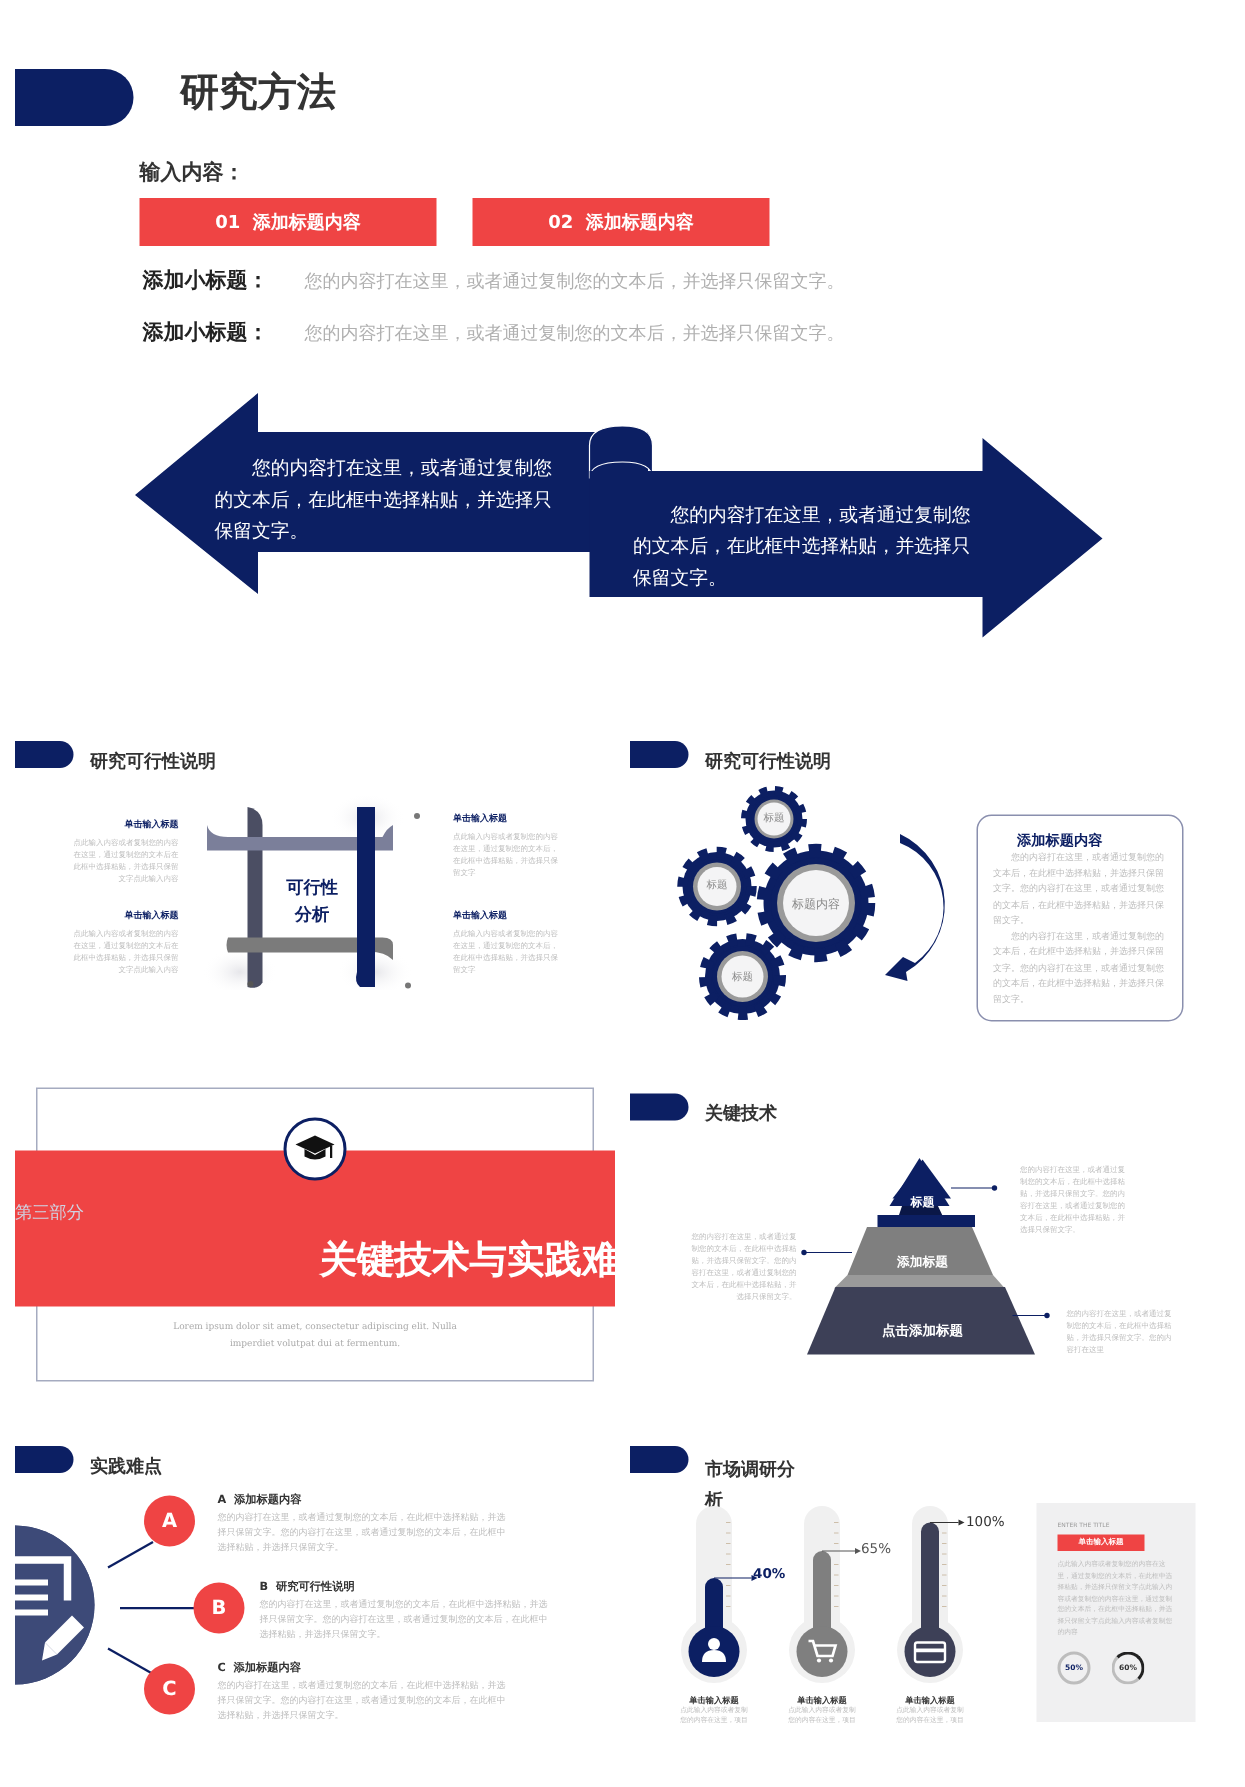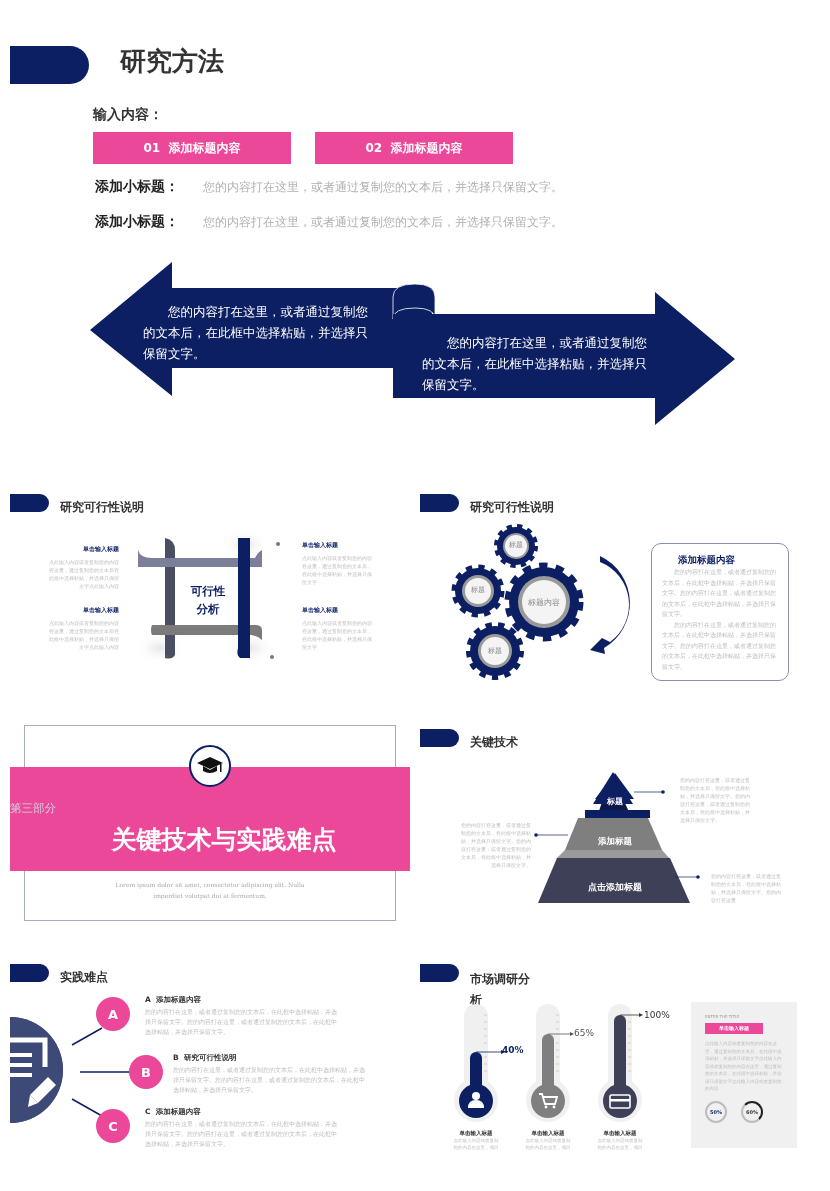--- a/index.html
+++ b/index.html
@@ -1,18 +1,18 @@
 <!DOCTYPE html>
 <html><head>
 <meta charset="utf-8">
 <style>
   * { box-sizing: border-box; margin: 0; padding: 0; }
   body { width: 830px; height: 1191px; background: #ffffff; position: relative; overflow: hidden; font-family: "DejaVu Sans", "Liberation Sans", sans-serif; color: #333; }
   .abs { position: absolute; }
-  .navy { background: #ec4899; }
+  .navy { background: #ef4444; }
   .tab-pill { position: absolute; background: #0c1f63; border-radius: 0 16px 16px 0; }
   .sec-title { position: absolute; font-weight: bold; color: #333; }
   .serif { font-family: "DejaVu Serif", "Liberation Serif", serif; }
   .tiny { font-size: 5px; line-height: 8px; color: #bdbdbd; font-family: "DejaVu Serif", "Liberation Serif", serif; }
   .head-blue { font-size: 6px; font-weight: bold; color: #0c1f63; }
 </style>
 </head>
 <body>
 
 <div>
@@ -138,21 +138,21 @@
   <div class="abs" style="left:24px;top:725px;width:372px;height:196px;border:1px solid #a5abc0;"></div>
   <div class="abs navy" style="left:10px;top:767px;width:400px;height:104px;"></div>
   <div class="abs" style="left:189px;top:745px;width:42px;height:42px;border-radius:50%;background:#fff;border:2px solid #0c1f63;display:flex;align-items:center;justify-content:center;">
     <svg width="28" height="20" viewBox="0 0 28 20">
       <polygon points="14,1 27,7 14,13 1,7" fill="#111"></polygon>
       <path d="M7,10 L7,15 Q14,19 21,15 L21,10 L14,14 Z" fill="#111"></path>
       <rect x="24" y="8" width="1.5" height="8" fill="#111"></rect>
     </svg>
   </div>
   <div class="abs serif" style="left:10px;top:801px;width:400px;text-align:left;font-size:11.5px;color:#cfd3e2;">第三部分</div>
-  <div class="abs" style="left:10px;top:823px;width:428px;text-align:center;font-size:25px;font-weight:bold;color:#fff;">关键技术与实践难点</div>
+  <div class="abs" style="left:10px;top:823px;width:428px;text-align:right;font-size:25px;font-weight:bold;color:#fff;">关键技术与实践难点</div>
   <div class="abs serif" style="left:10px;top:881px;width:400px;text-align:center;font-size:6px;color:#aaa;">Lorem ipsum dolor sit amet, consectetur adipiscing elit. Nulla</div>
   <div class="abs serif" style="left:10px;top:892px;width:400px;text-align:center;font-size:6px;color:#aaa;">imperdiet volutpat dui at fermentum.</div>
 </div>
 
 <div>
   <div class="tab-pill" style="left:420px;top:729px;width:39px;height:18px;border-radius:0 9px 9px 0;"></div>
   <div class="sec-title" style="left:470px;top:734px;font-size:12px;text-align:right;">关键技术</div>
 
   <svg class="abs" style="left:530px;top:770px;" width="240" height="140" viewBox="0 0 240 140">
     <polygon points="73,29 93,29 100,44 68,44" fill="#0a1747"></polygon>

